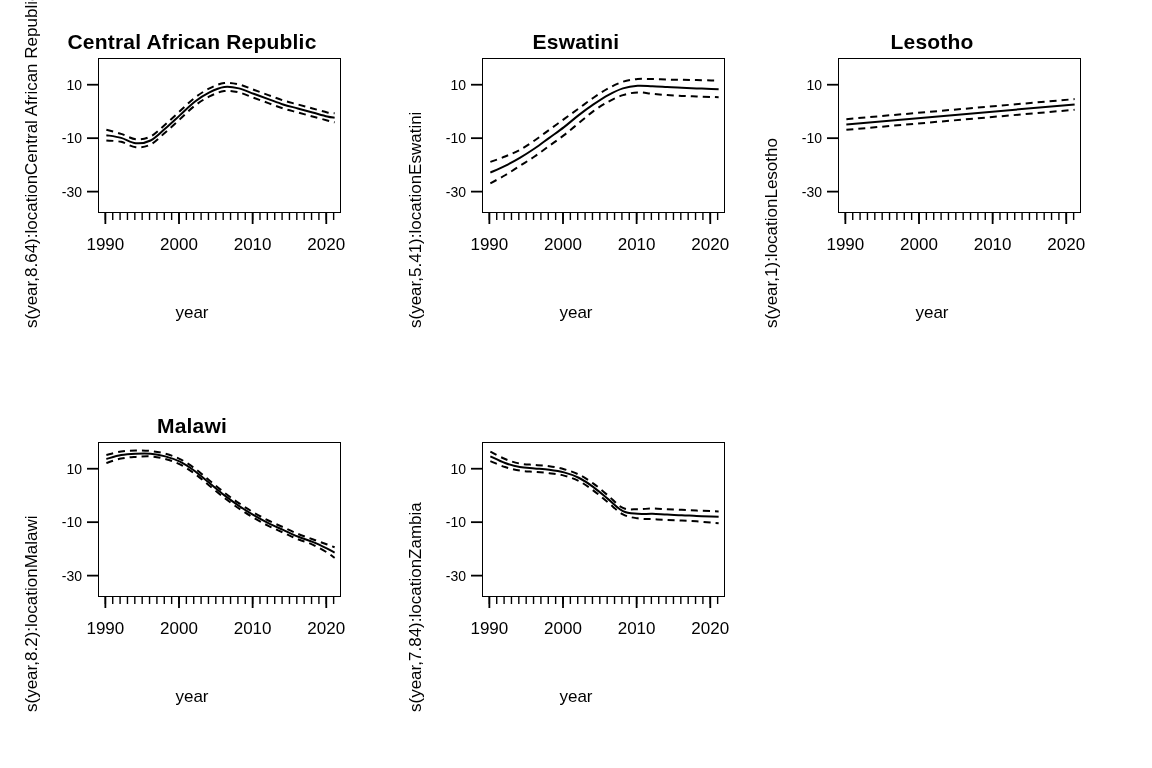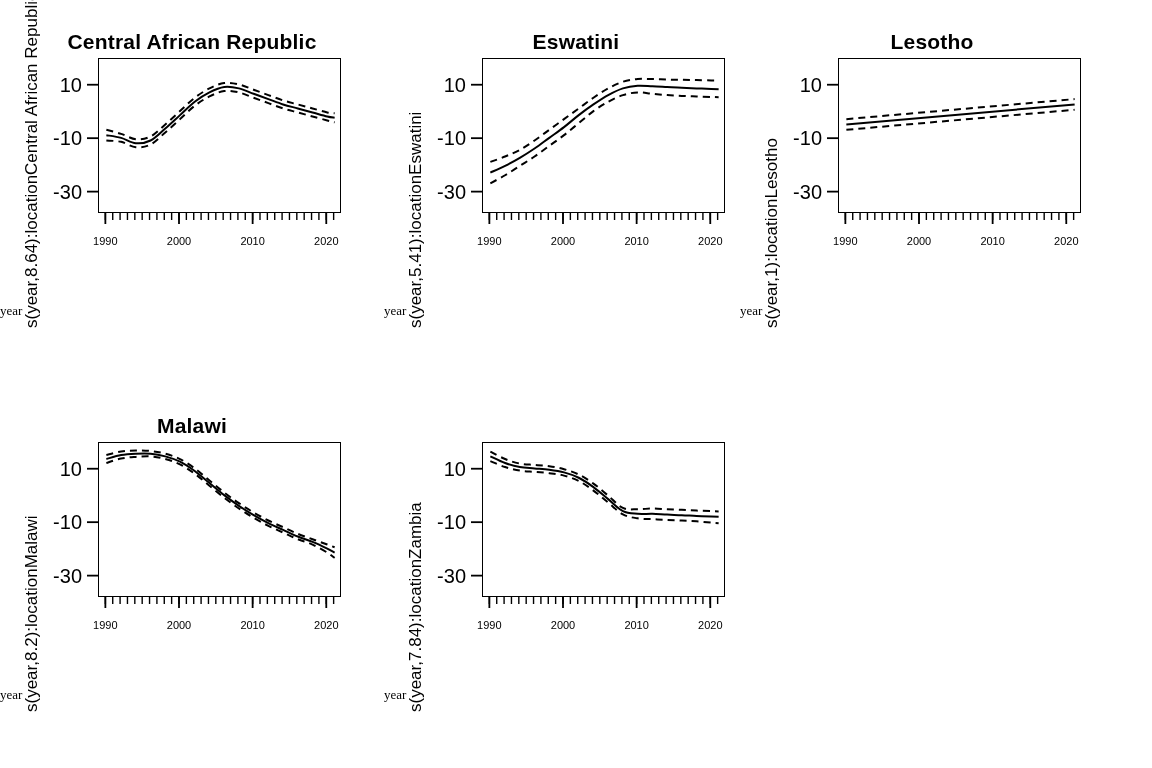--- a/index.html
+++ b/index.html
@@ -36,44 +36,43 @@
   }
   .ylab {
     position: absolute;
     font-size: 17px;
     white-space: nowrap;
     transform-origin: 0 0;
     transform: rotate(-90deg);
   }
   .xlab {
     position: absolute;
-    font-size: 13px;
-    text-align: left;
+    font-size: 17px;
+    text-align: center;
     width: 384px;
     left: 0;
-    font-family: Liberation Serif, serif;
   }
   .plotbox {
     position: absolute;
     border: 1.6px solid #000;
     box-sizing: border-box;
     background: #fff;
   }
   .plotbox svg {
     display: block;
   }
   .tick-label {
     position: absolute;
-    font-size: 11px;
+    font-size: 17px;
     text-align: right;
     transform: translateX(-50%);
   }
   .ytick-label {
     position: absolute;
-    font-size: 20px;
+    font-size: 14px;
     text-align: right;
     transform: translateY(-50%);
   }
   .axis-svg {
     position: absolute;
     overflow: visible;
     pointer-events: none;
   }
 </style>
 </head>

